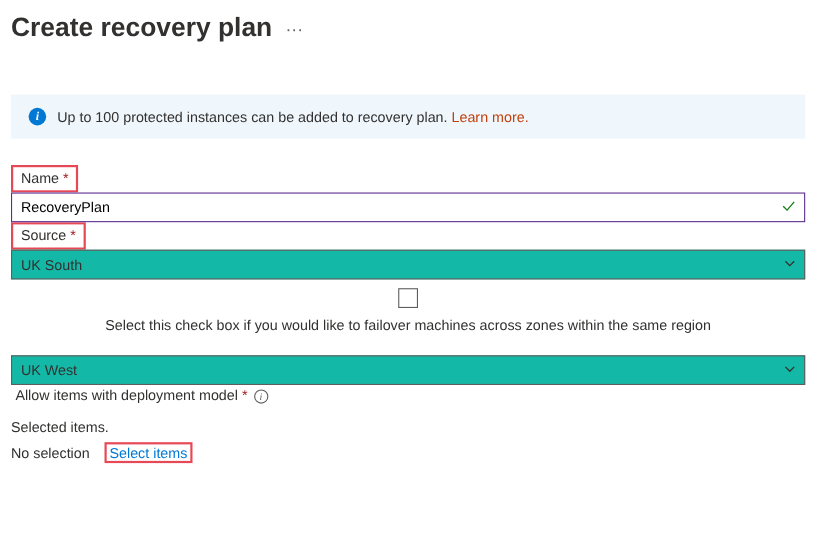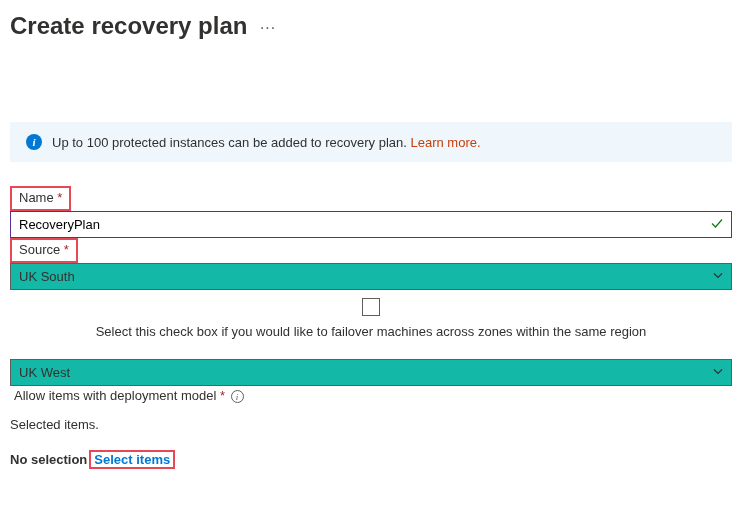--- a/index.html
+++ b/index.html
@@ -9,21 +9,21 @@
       font-family: "Segoe UI", -apple-system, sans-serif;
       font-size: 13px;
       color: #323130;
       width: 744px;
       background: #fff;
     }
     .header {
       display: flex;
       align-items: center;
       gap: 12px;
-      margin-bottom: 82px;
+      margin-bottom: 46px;
     }
     .page-title {
       font-size: 24px;
       font-weight: 600;
       margin: 0;
     }
     .ellipsis { font-size: 16px; color: #605e5c; cursor: pointer; padding-top:4px;}
     .info-banner {
       background: #eff6fc;
       padding: 12px 16px;
@@ -113,22 +113,22 @@
       border: 1px solid #605e5c;
       border-radius: 50%;
       align-items: center; justify-content: center;
       font-size: 9px;
       font-family: Georgia, serif;
       font-style: italic;
       color: #605e5c;
       margin-left: 2px;
       vertical-align: middle;
     }
-    .selected-label { margin-top: 10px; margin-bottom:18px;}
-    .select-items-row { display: flex; align-items: center; gap: 2px; font-weight: bold; }
+    .selected-label { margin-top: 10px; margin-bottom:6px;}
+    .select-items-row { display: flex; align-items: center; gap: 13px; }
     .select-items-link {
       color: #0078d4;
       cursor: pointer;
     }
   </style>
 </head>
 <body>
 
 <div class="header">
   <h1 class="page-title">Create recovery plan</h1>

